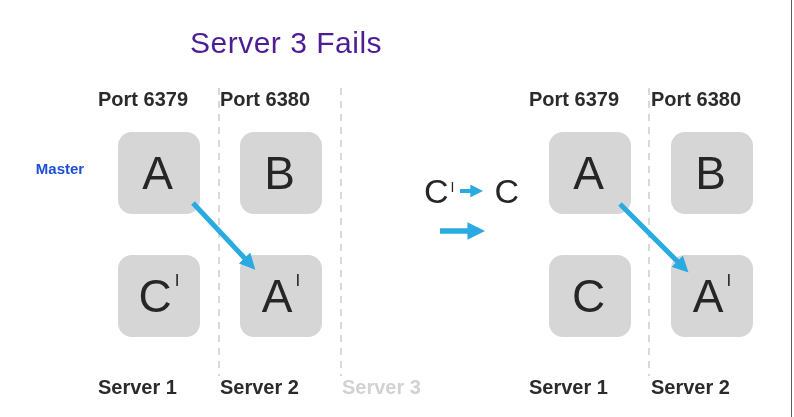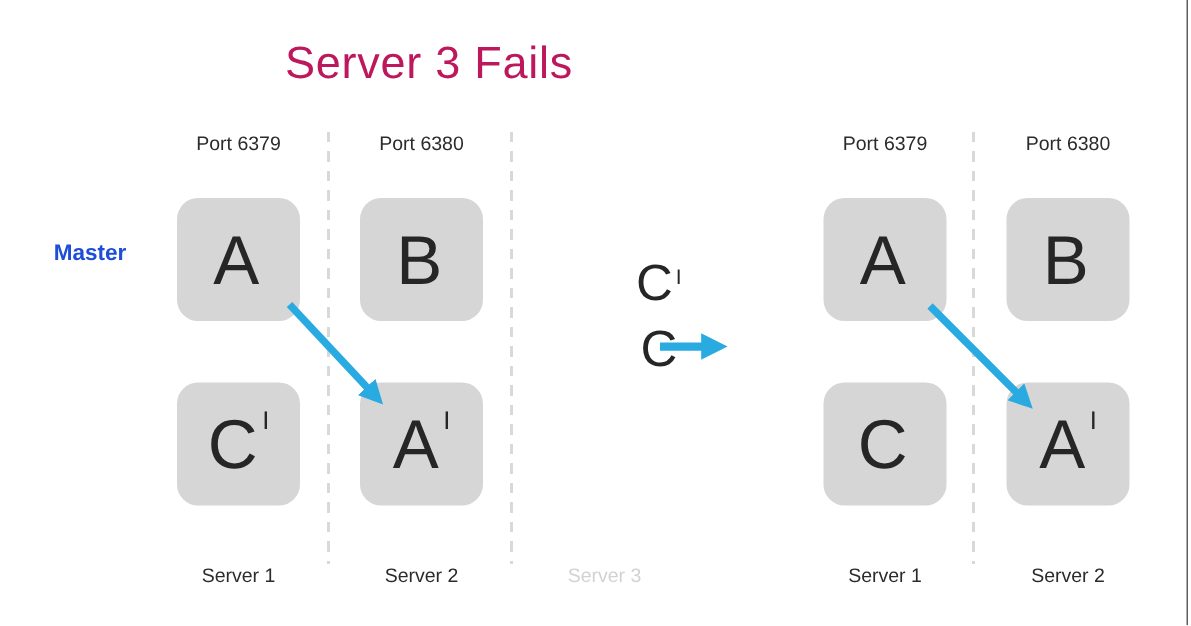--- a/index.html
+++ b/index.html
@@ -14,26 +14,26 @@
   .canvas{
     position:relative;
     width:794px;height:417px;
     background:#fff;
     font-family:"Liberation Sans","DejaVu Sans",sans-serif;
     color:var(--text-dark);
     overflow:hidden;
   }
   .title{
     position:absolute;left:190px;top:26px;
-    font-size:30px;font-weight:400;color:#be185d;
+    font-size:30px;font-weight:400;color:#4c1d95;
     letter-spacing:.5px;
   }
   .port-label,.server-label{
     position:absolute;width:122px;top:88px;
-    text-align:center;font-size:13px;font-weight:400;
+    text-align:left;font-size:20px;font-weight:700;
     color:var(--text-dark);white-space:nowrap;
   }
   .server-label{top:376px;}
   .server-label.faded{color:var(--faded);}
   .row-label{
     position:absolute;width:80px;text-align:center;
     font-size:15px;font-weight:700;color:#1d4ed8;
   }
   .vsep{
     position:absolute;top:88px;height:288px;width:2px;
@@ -46,21 +46,21 @@
   }
   .node-box .letter{
     font-size:46px;font-weight:400;color:#262626;line-height:1;
   }
   .node-box .prime, .promo .prime{
     font-size:17px;font-weight:400;line-height:0;
     position:relative;top:-15px;margin-left:3px;color:#262626;
   }
   .promo{
     position:absolute;left:424px;top:172px;height:38px;
-    display:flex;align-items:center;gap:5px;flex-direction:column;
+    display:flex;align-items:center;gap:5px;
   }
   .promo .pletter{font-size:34px;color:#262626;line-height:1;}
   .promo .prime{font-size:14px;top:-11px;margin-left:2px;}
   .promo svg{display:block;}
   .big-arrow{position:absolute;left:438px;top:222px;}
   .overlay{position:absolute;left:0;top:0;pointer-events:none;}
   .edge-line{position:absolute;left:791px;top:0;width:1px;height:417px;background:#5F5F5F;}
 </style>
 </head>
 <body>

